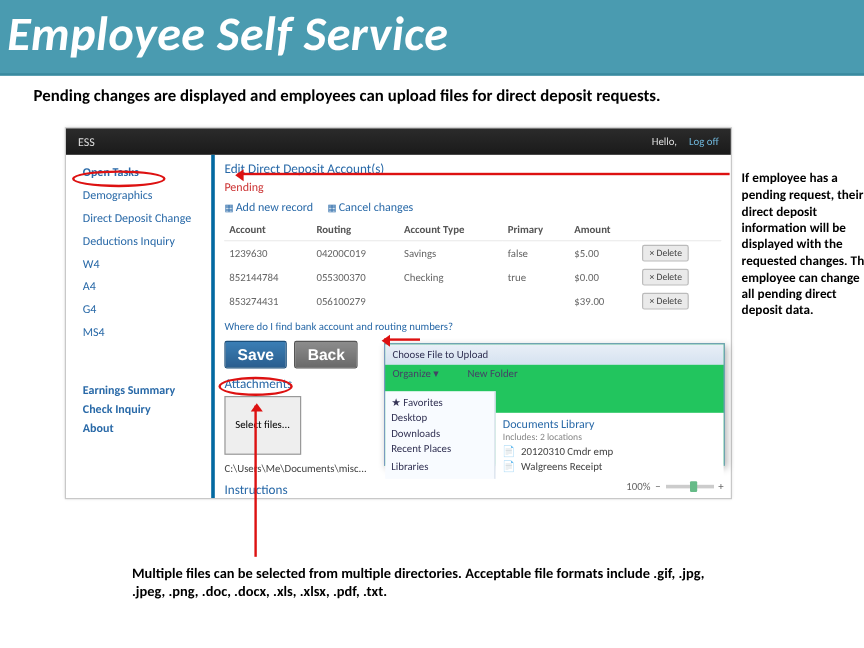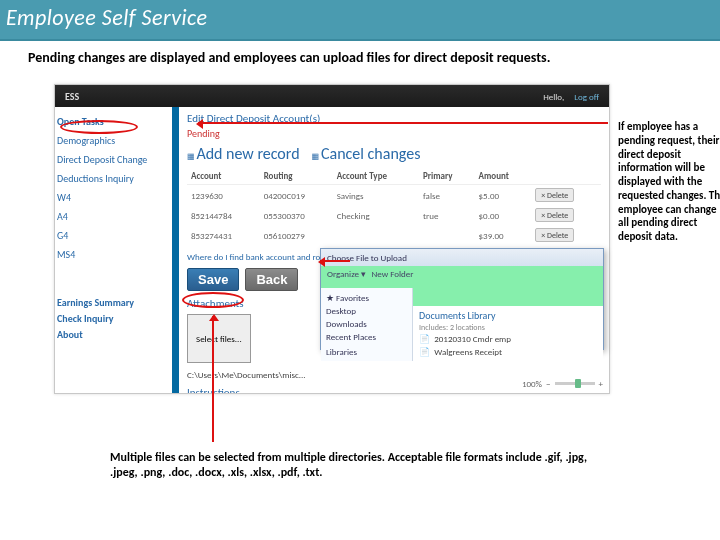--- a/index.html
+++ b/index.html
@@ -1,42 +1,42 @@
 <!DOCTYPE html>
 <html><head>
 <meta charset="utf-8">
 <style>
   * { box-sizing: border-box; margin: 0; padding: 0; }
   body { width: 720px; height: 540px; font-family: Calibri, Arial, sans-serif; background: #fff; overflow: hidden; }
 
   .title-bar { background: #4a9bb0; color: #fff; padding: 4px 10px 8px 6px; border-bottom: 2px solid #3a8a9f; }
-  .title-bar h1 { font-size: 22px; font-style: italic; font-weight: 400; letter-spacing: .5px; }
+  .title-bar h1 { font-size: 40px; font-style: italic; font-weight: 700; letter-spacing: .5px; }
 
   .subtitle { font-size: 14px; font-weight: 600; padding: 8px 22px 6px 28px; }
 
   .stage { position: relative; width: 680px; height: 430px; margin: 0 auto; }
 
   
   .ess-app { position: absolute; left: 34px; top: 12px; width: 556px; height: 310px; border: 1px solid #c8c8c8; background: #fff; box-shadow: 0 0 3px rgba(0,0,0,.15); }
   .ess-header { height: 22px; background: linear-gradient(#2b2b2b,#1a1a1a); color: #ddd; font-size: 10px; display: flex; align-items: center; justify-content: space-between; padding: 0 10px; }
-  .ess-header .brand { font-weight: 700; filter: blur(.5px); }
+  .ess-header .brand { font-weight: 400; filter: blur(.5px); }
   .ess-header .right { display: flex; gap: 10px; font-size: 9px; }
   .ess-header .logoff { color: #6fb6da; }
 
   .ess-body { display: flex; height: calc(100% - 22px); }
-  .sidebar { width: 124px; border-right: 7px solid #0369a1; padding: 6px 2px; font-size: 10px; }
+  .sidebar { width: 124px; border-right: 3px solid #0369a1; padding: 6px 14px; font-size: 10px; }
   .sidebar .section-title { color: #2a6aa8; font-weight: 700; margin: 2px 0 3px; filter: blur(.4px); }
   .sidebar .item { color: #2a6aa8; padding: 3px 0; cursor: pointer; filter: blur(.4px); }
   .sidebar .item.highlight { display: inline-block; }
   .sidebar .spacer { height: 30px; }
 
   .main { flex: 1; padding: 5px 8px 4px 8px; font-size: 10px; overflow: hidden; position: relative; }
   .main .page-title { color: #2a6aa8; font-size: 11px; filter: blur(.4px); }
   .pending { color: #c33; font-size: 10px; margin: 2px 0 4px; filter: blur(.5px); }
-  .toolbar { display: flex; gap: 12px; color: #2a6aa8; font-size: 16px; margin-bottom: 4px; filter: blur(.4px); }
+  .toolbar { display: flex; gap: 12px; color: #2a6aa8; font-size: 10px; margin-bottom: 4px; filter: blur(.4px); }
   .toolbar span::before { content: "▦ "; font-size: 8px; }
 
   table.grid { width: 100%; border-collapse: collapse; font-size: 9px; }
   table.grid th, table.grid td { text-align: left; padding: 3px 4px; color: #666; filter: blur(.4px); }
   table.grid th { color: #555; font-weight: 600; border-bottom: 1px solid #eee; }
   .del-btn { display: inline-block; padding: 1px 5px; background: #eaeaea; border: 1px solid #bbb; border-radius: 2px; color: #444; font-size: 8px; }
 
   .help-link { color: #2a6aa8; font-size: 9px; margin-top: 6px; filter: blur(.4px); }
   .btn-row { margin-top: 6px; display: flex; gap: 6px; }
   .btn { padding: 3px 10px; border-radius: 2px; font-size: 13px; border: 1px solid #1a4e7a; background: linear-gradient(#3a7eb5,#2a5e8f); color: #fff; cursor: pointer; font-weight: bold; }
@@ -44,23 +44,23 @@
 
   .attach-title { color: #2a6aa8; font-size: 11px; margin-top: 6px; filter: blur(.4px); }
   .select-files { display: inline-block; margin-top: 4px; padding: 18px 8px; border: 1px solid #999; background: #eee; font-size: 9px; cursor: pointer; }
 
   .path-bar { margin-top: 6px; font-size: 9px; color: #444; filter: blur(.6px); }
 
   .instr-title { color: #2a6aa8; font-size: 11px; margin-top: 6px; filter: blur(.4px); }
   .instr-bar { border-top: 1px solid #e0e0e0; margin-top: 2px; padding-top: 3px; font-size: 8px; color: #666; filter: blur(.5px); }
 
   
-  .chooser { position: absolute; left: 300px; top: 176px; width: 284px; height: 102px; border: 1px solid #7a9ac0; background: #86efac; box-shadow: 2px 2px 6px rgba(0,0,0,.3); font-size: 9px; }
+  .chooser { position: absolute; left: 300px; top: 192px; width: 284px; height: 102px; border: 1px solid #7a9ac0; background: #22c55e; box-shadow: 2px 2px 6px rgba(0,0,0,.3); font-size: 9px; }
   .chooser .ch-title { background: linear-gradient(#e9eff7,#d5e2f0); padding: 3px 6px; color: #335; filter: blur(.4px); }
-  .chooser .ch-row { display: flex; padding: 2px 6px; gap: 6px; color: #446; filter: blur(.4px); }
+  .chooser .ch-row { display: flex; padding: 2px 6px; gap: 24px; color: #446; filter: blur(.4px); }
   .chooser .ch-body { display: flex; height: 80px; align-items: flex-end; }
   .chooser .ch-nav { width: 92px; border-right: 1px solid #cfd9e6; padding: 3px 5px; background: #f8fbff; color: #335; }
   .chooser .ch-nav div { padding: 1px 0; filter: blur(.4px); }
   .chooser .ch-main { flex: 1; padding: 3px 6px; background: #fff; }
   .chooser .ch-main .lib { color: #2a6aa8; font-size: 10px; filter: blur(.4px); }
   .chooser .ch-main .file { display: flex; align-items: center; gap: 4px; color: #444; filter: blur(.4px); padding: 1px 0; }
   .chooser .ch-main .file::before { content: "📄"; font-size: 9px; }
 
   .zoom { position: absolute; right: 6px; bottom: 4px; font-size: 9px; color: #666; display: flex; align-items: center; gap: 4px; }
   .zoom .track { width: 40px; height: 3px; background: #ccc; position: relative; }

